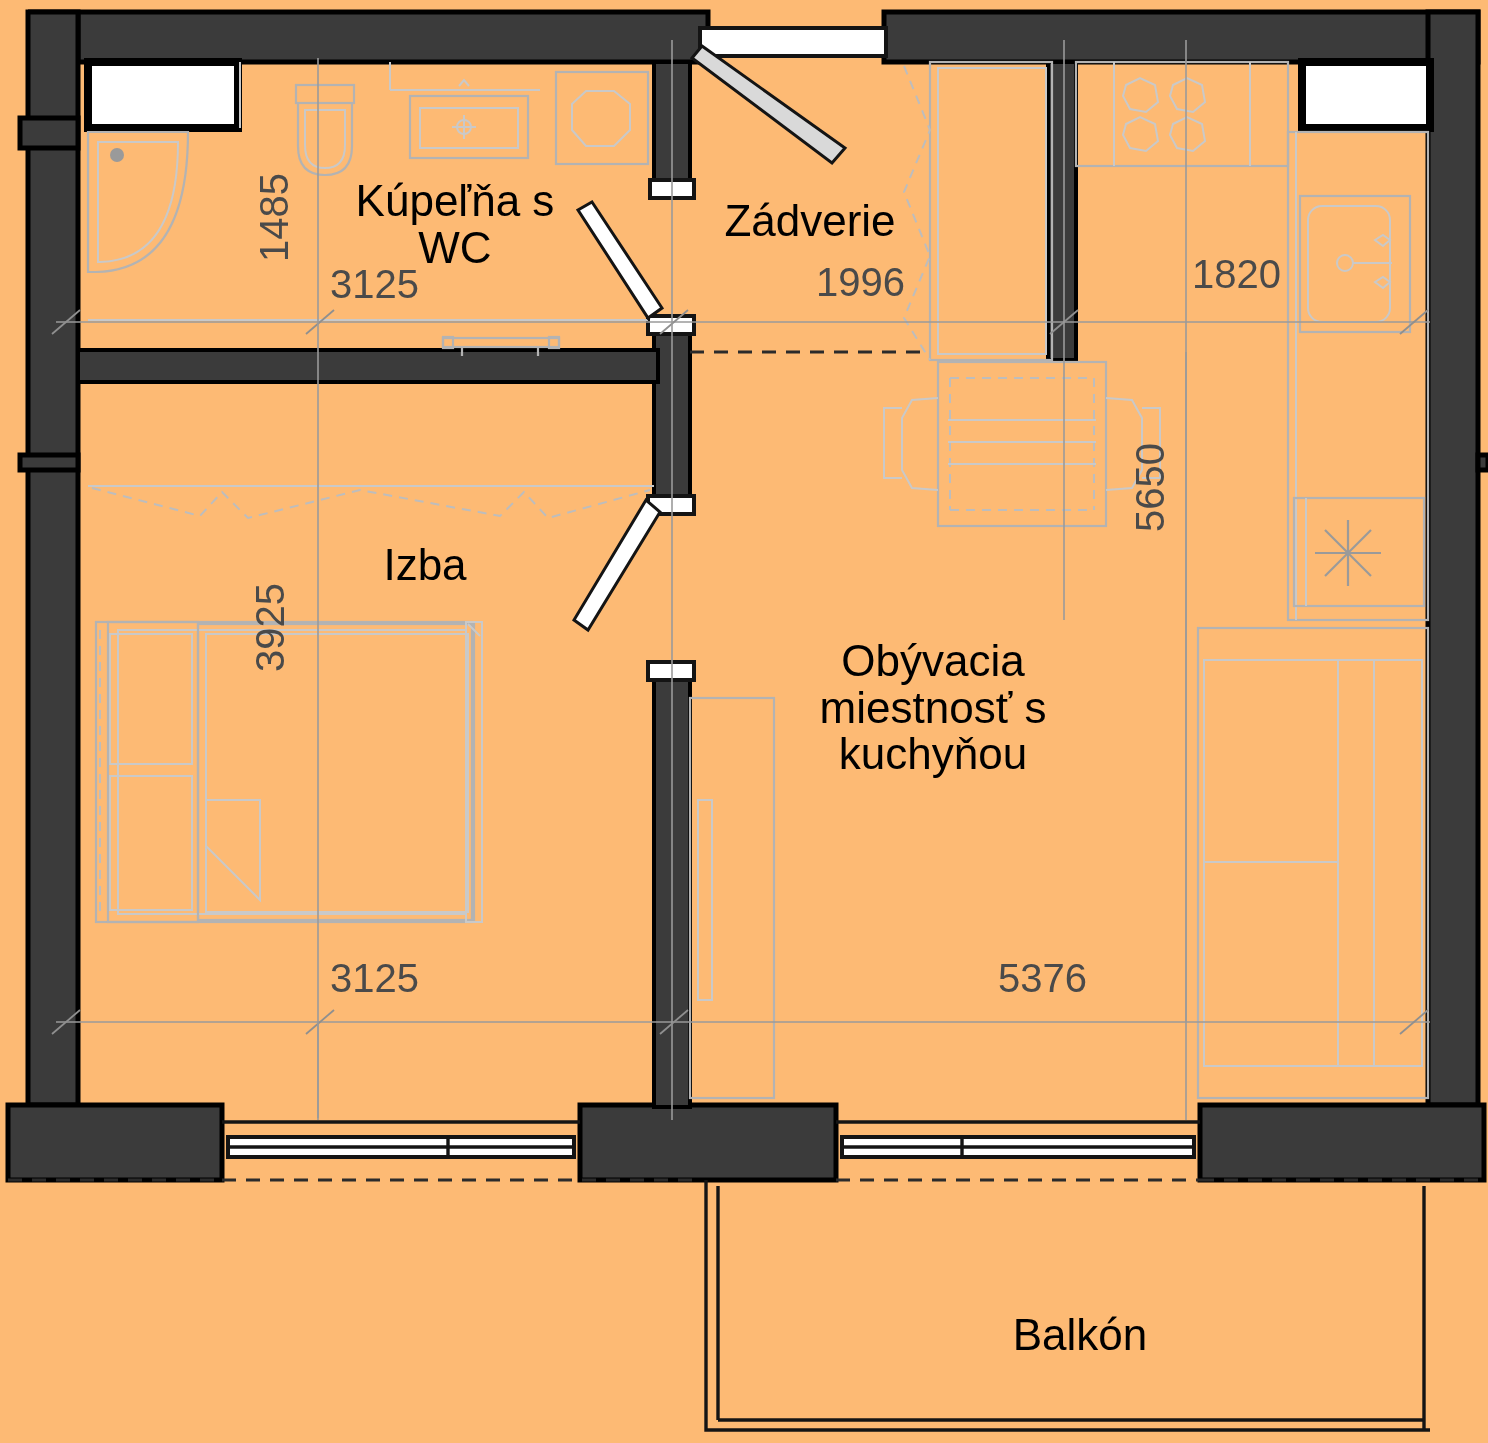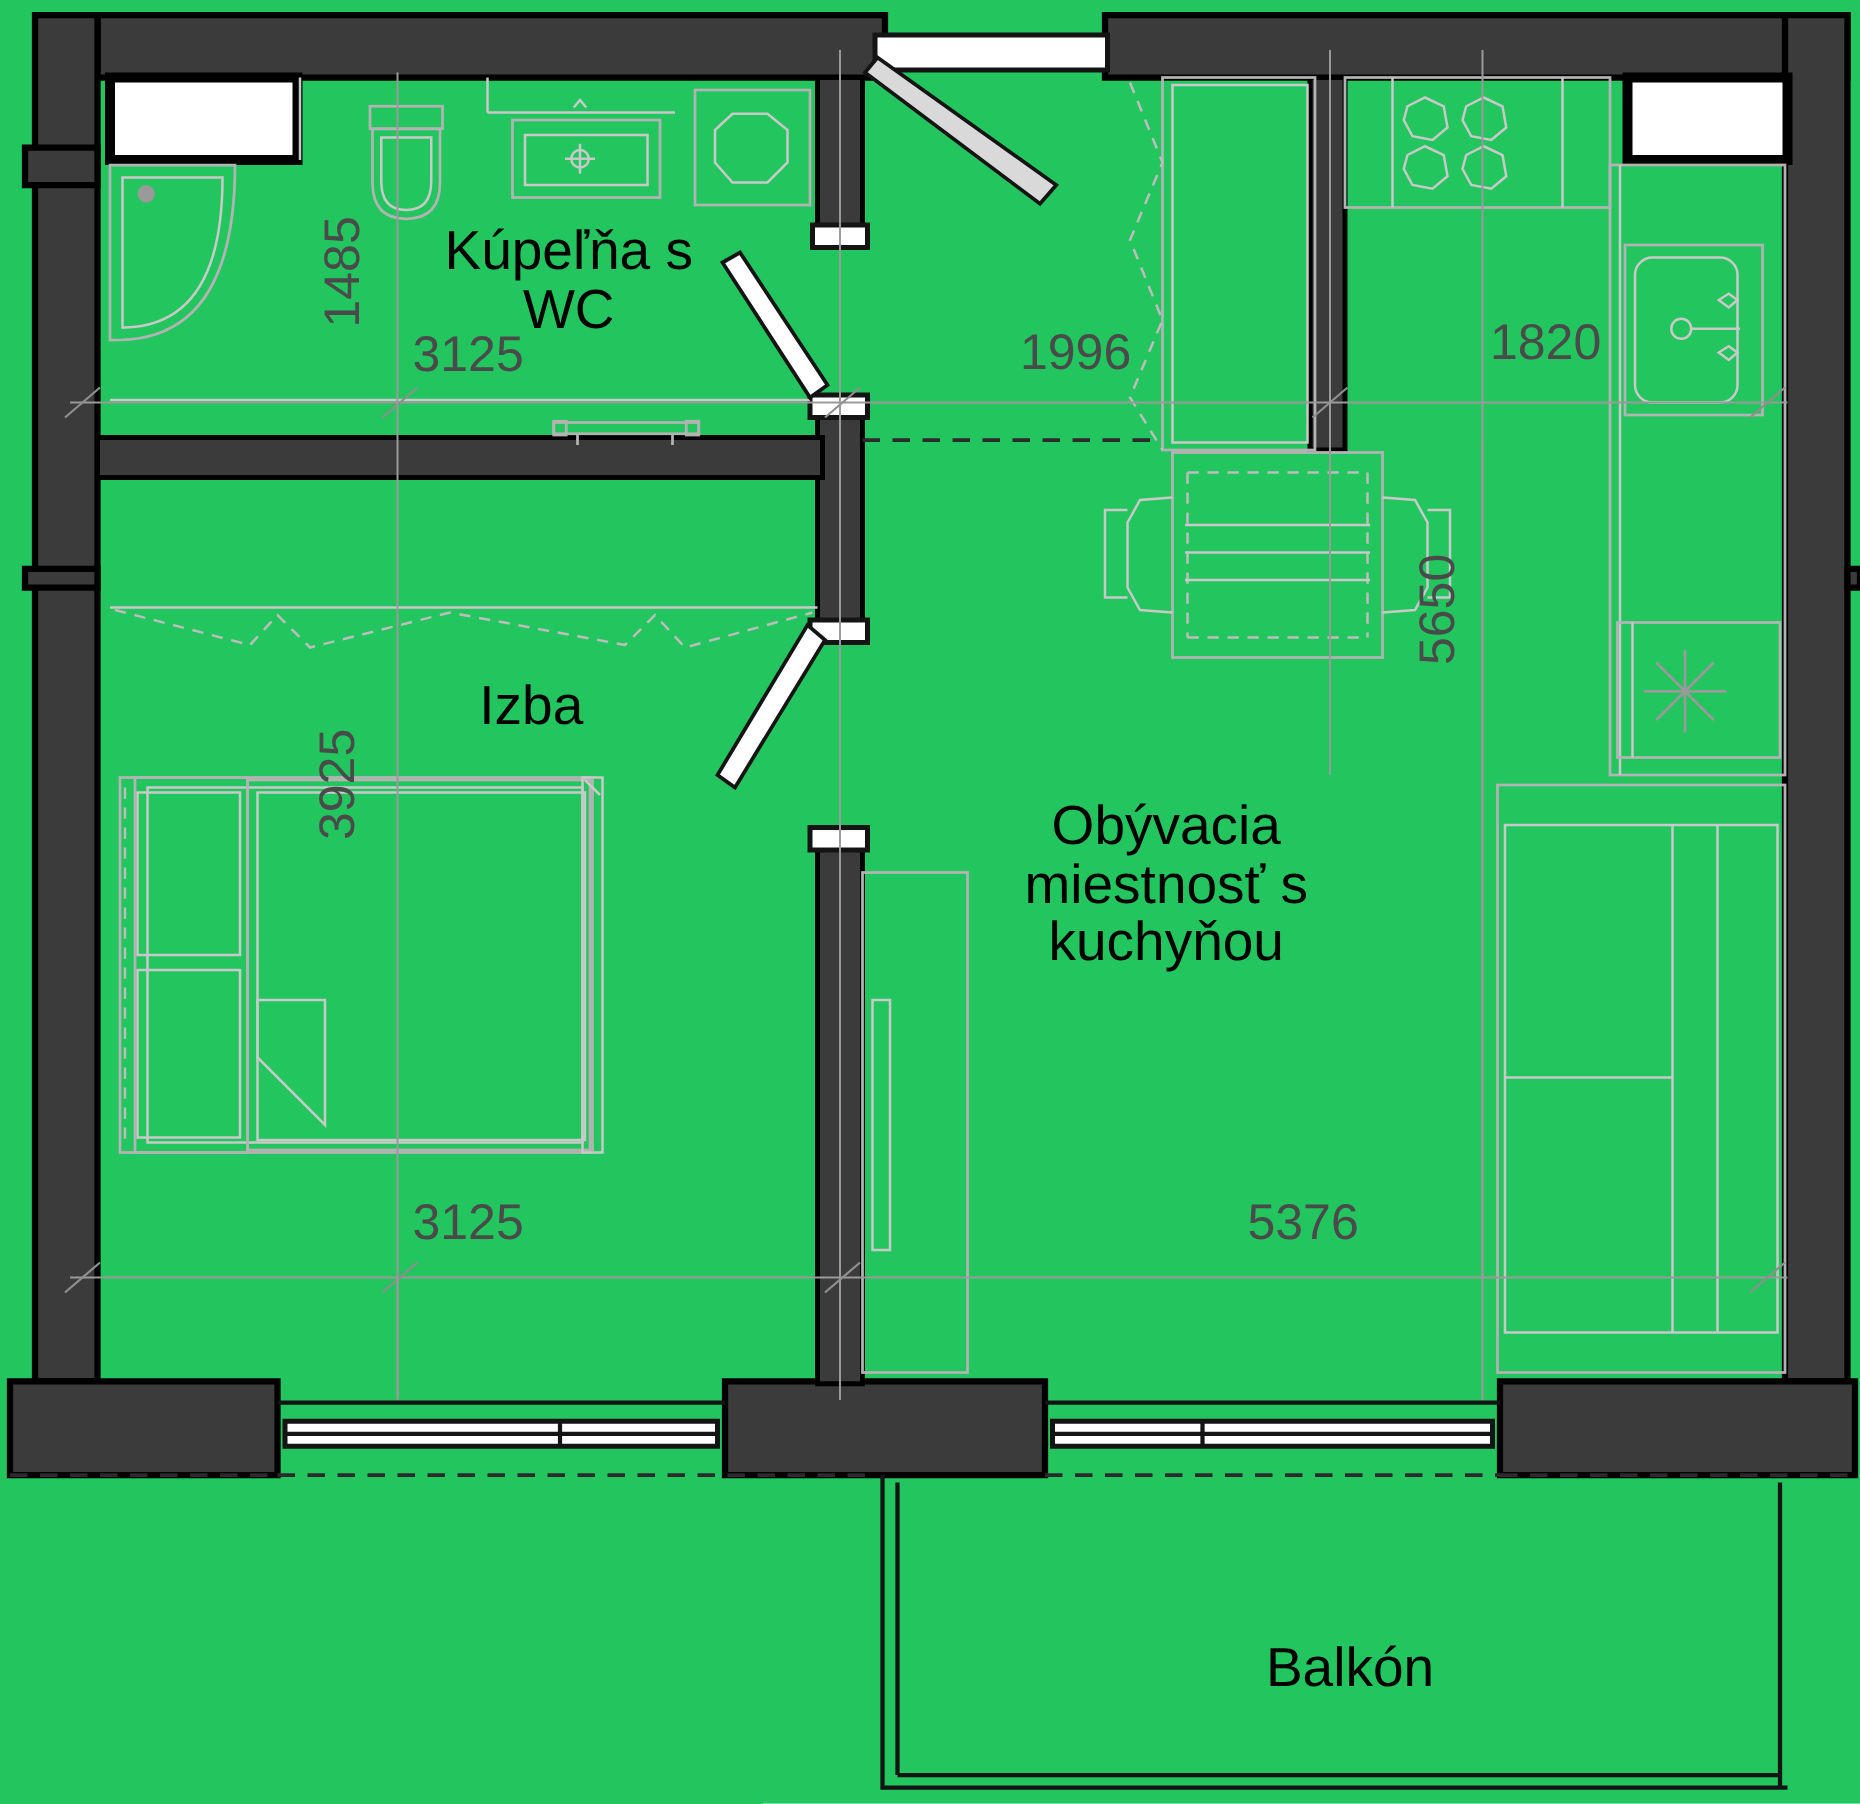--- a/index.html
+++ b/index.html
@@ -5,21 +5,21 @@
   * { box-sizing: border-box; }
   html, body {
     margin: 0; padding: 0;
     background: #ffffff;
     font-family: "Liberation Sans", sans-serif;
   }
   #plan-root {
     position: relative;
     width: 1488px;
     height: 1443px;
-    background: #22c55e;
+    background: #fdba74;
     overflow: hidden;
   }
   svg.plan { position: absolute; left: 0; top: 0; }
 
   .room-label {
     position: absolute;
     color: #000000;
     font-size: 44px;
     line-height: 1.06;
     text-align: center;
@@ -309,20 +309,21 @@
       <line class="dimline" x1="1186" y1="352" x2="1186" y2="1022"></line>
 
       <line class="dimline" x1="318" y1="1022" x2="318" y2="1118"></line>
     </g>
 
   </svg>
 
   <div class="room-label" style="left:330px; top:178px; width:250px;">Kúpeľňa s
 WC</div>
 
+  <div class="room-label" style="left:700px; top:198px; width:220px;">Zádverie</div>
 
   <div class="room-label" style="left:370px; top:542px; width:110px;">Izba</div>
 
   <div class="room-label" style="left:800px; top:638px; width:266px;">Obývacia
 miestnosť s
 kuchyňou</div>
 
   <div class="room-label" style="left:990px; top:1278px; width:180px;margin-top:34px;">Balkón</div>
 
   <div class="dim-label dim-vert" style="left:252px; top:262px;">1485</div>

